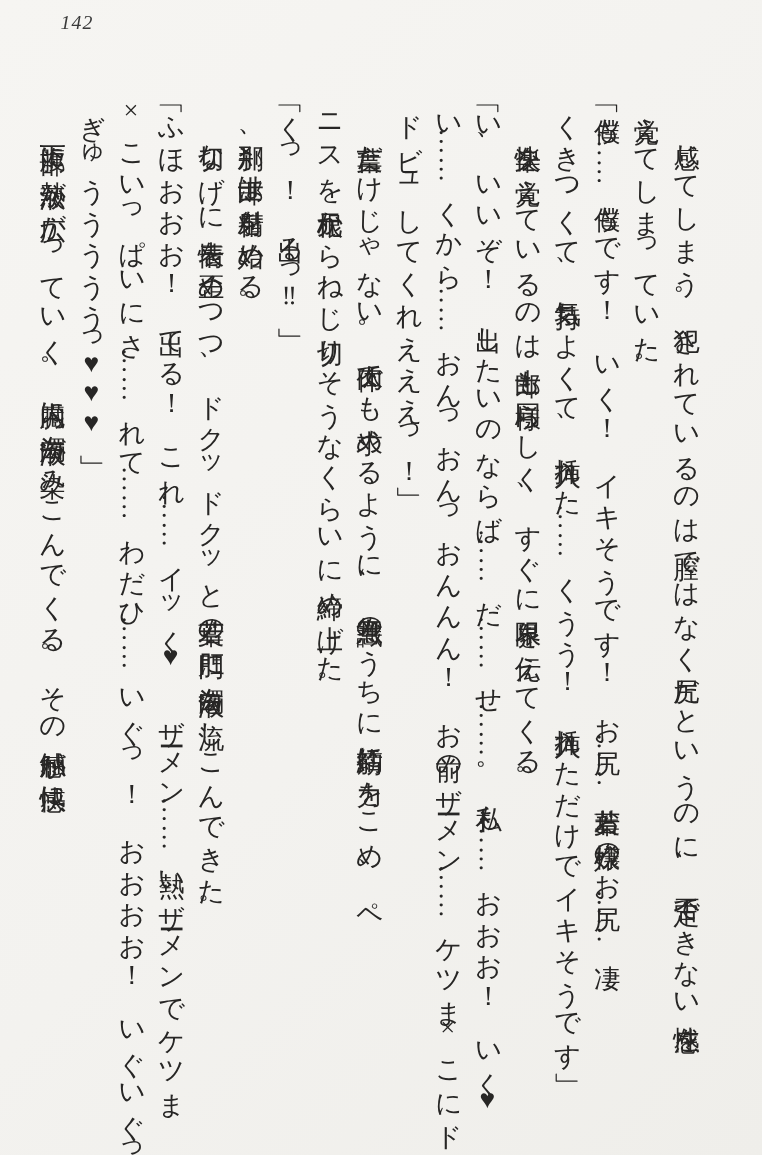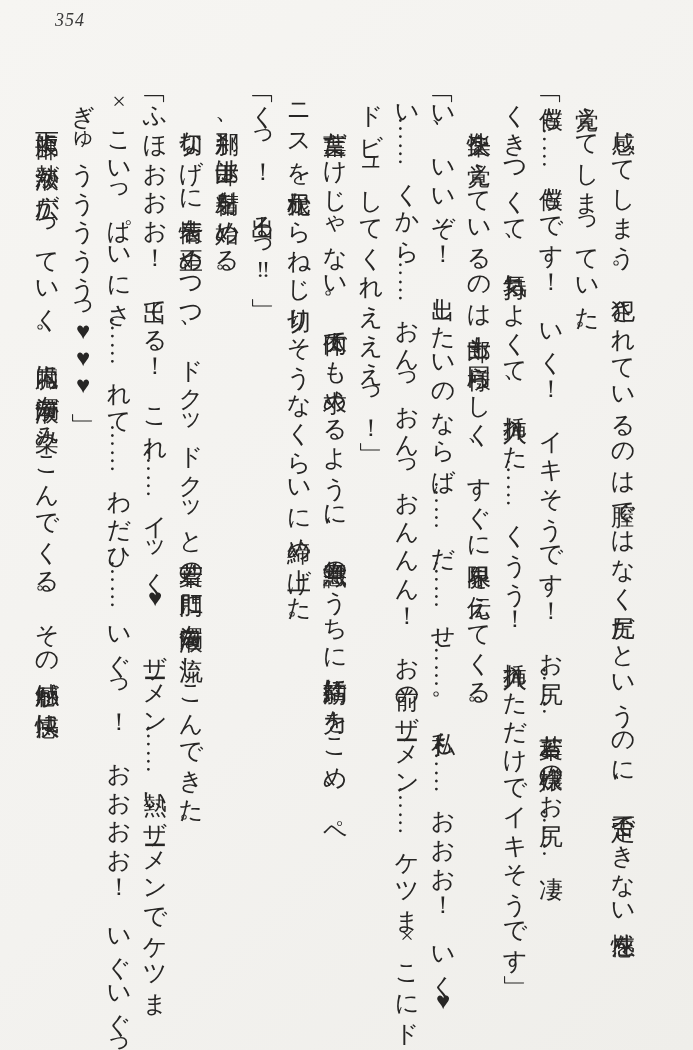--- a/index.html
+++ b/index.html
@@ -42,15 +42,15 @@
     white-space: pre;
   }
   .line {
     margin: 0;
   }
 </style>
 </head>
 <body>
 
 <div class="page">
-  <div class="page-number">354</div>
+  <div class="page-number">142</div>
   <div class="text-block" id="text-block"><div class="line">　感じてしまう。犯されているのは膣ではなく尻だというのに、否定できない性感を</div><div class="line">覚えてしまっていた。</div><div class="line">「僕も……僕もです！　いく！　イキそうです！　お尻……若葉お嬢様のお尻……凄</div><div class="line">くきつくて、気持ちよくて、挿入れた……くうう！　挿入れただけでイキそうです」</div><div class="line">　快楽を覚えているのは士郎も同様らしく、すぐに限界を伝えてくる。</div><div class="line">「い、いいぞ！　出したいのならば……だ……せ……。私も……おおお！　いく♥</div><div class="line">い……くから……おんっおんっおんんん！　お前のザーメン……ケツま×こにドビュ</div><div class="line">ドビュしてくれえええっ！」</div><div class="line">　言葉だけじゃない。肉体でも求めるように、無意識のうちに括約筋に力をこめ、ペ</div><div class="line">ニスを根元からねじ切りそうなくらいに締め上げた。</div><div class="line">「くっ！　出るっ‼」</div><div class="line">　刹那、士郎は射精を始める。</div><div class="line">　切なげに表情を歪めつつ、ドクッドクッと若葉の肛門に白濁液を流しこんできた。</div><div class="line">「ふほおおお！　出てる！　これ……イッく♥　ザーメン……熱いザーメンでケツま</div><div class="line">×こいっぱいにさ……れて……わだひ……いぐっ！　おおおお！　いぐいぐっ！　い</div><div class="line">ぎゅうううううっ♥♥♥」</div><div class="line">　下腹部に熱液が広がっていく。内臓に白濁液が染みこんでくる。その感触が快感に</div></div>
 </div>
 
 </body></html>

